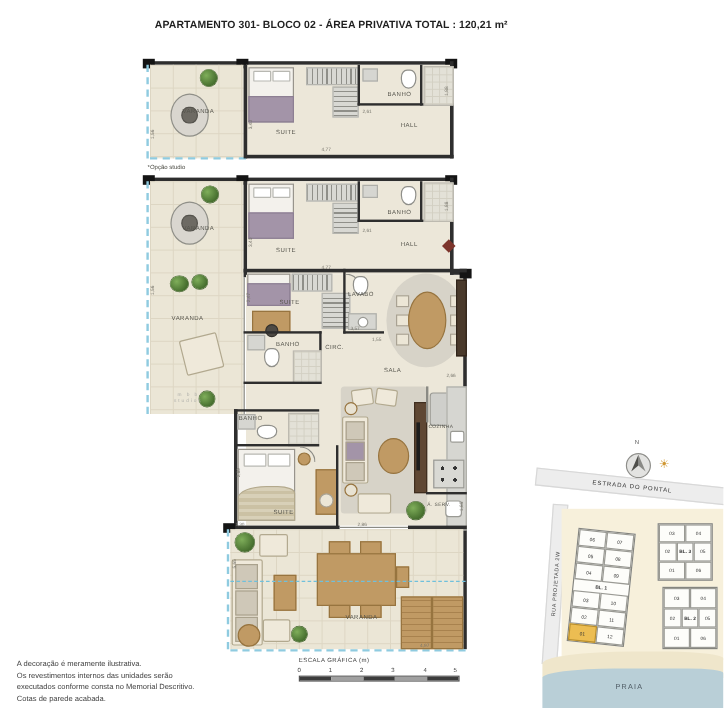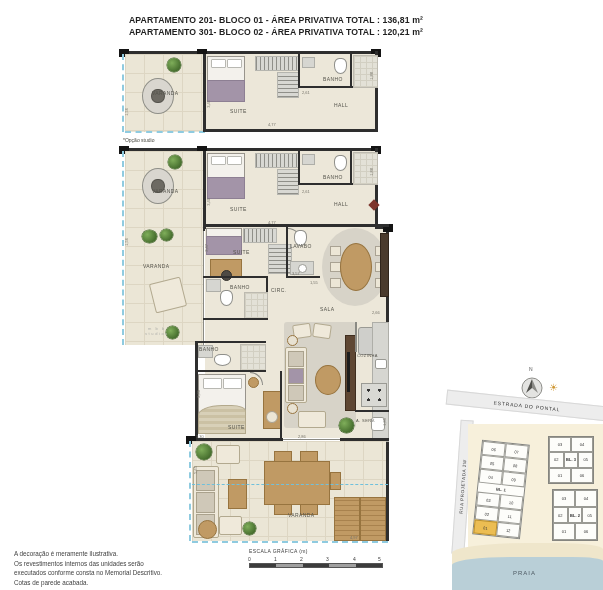--- a/index.html
+++ b/index.html
@@ -95,21 +95,20 @@
        font-family:"DejaVu Sans","Liberation Sans",sans-serif;}
   .vstreet{position:absolute;font-size:4.5px;color:#444;letter-spacing:.6px;white-space:nowrap;
            transform:rotate(-86deg);transform-origin:center;}
 </style>
 </head>
 <body>
 
 <div class="page">
 
   <div class="hdr">
-    <div>APARTAMENTO 201- BLOCO 01 - ÁREA PRIVATIVA TOTAL : 136,81 m²</div>
     <div>APARTAMENTO 301- BLOCO 02 - ÁREA PRIVATIVA TOTAL : 120,21 m²</div>
   </div>
 
   <div class="wall" style="left:123px;top:51px;width:257px;height:3px"></div>
   <div class="pier" style="left:119px;top:49px"></div>
   <div class="pier" style="left:197px;top:49px"></div>
   <div class="pier" style="left:371px;top:49px"></div>
 
   <div class="tiles" style="left:125px;top:54px;width:78px;height:78px"></div>
   <div class="rail-v" style="left:122px;top:54px;height:78px"></div>

